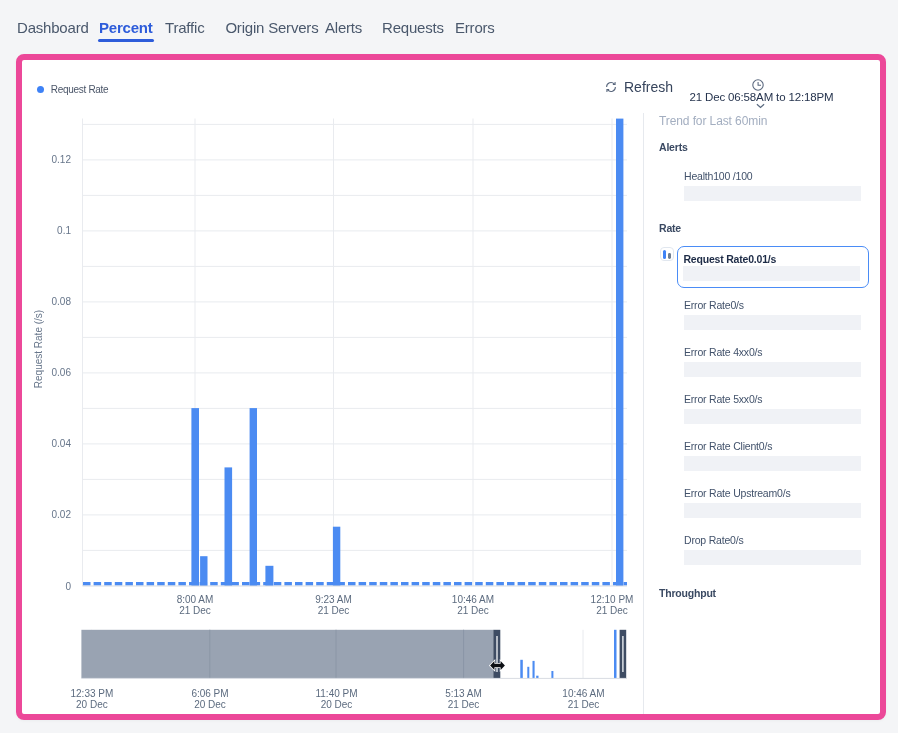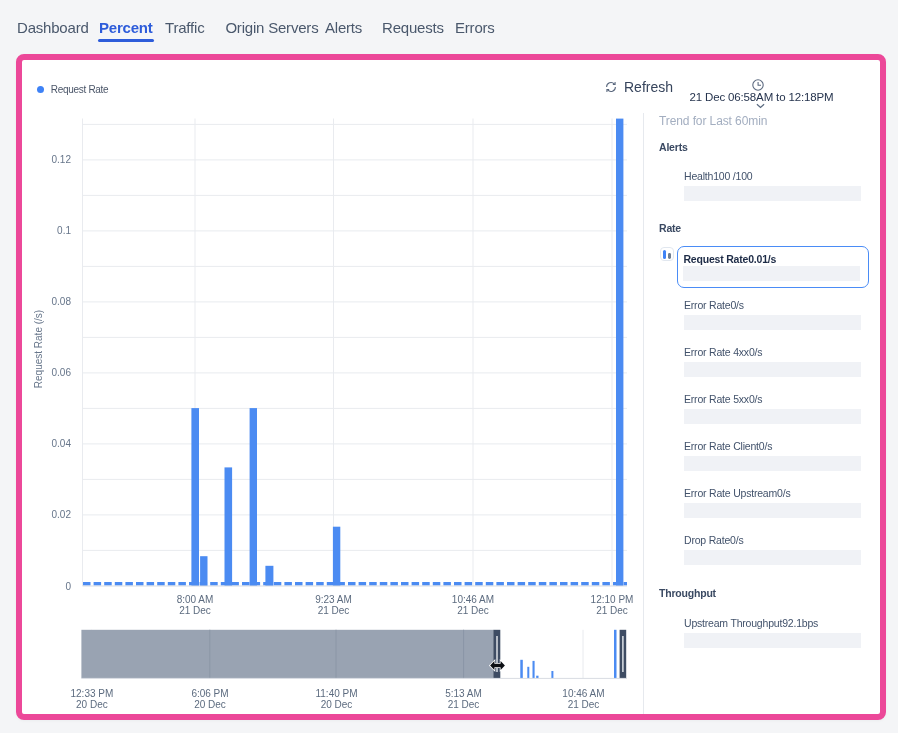--- a/index.html
+++ b/index.html
@@ -212,23 +212,16 @@
       <div class="spark"></div>
     </div>
   <div class="mrow" style="top:473px">
       <div class="rl">
         <span>Drop Rate</span>
         <span>0/s</span>
       </div>
       <div class="spark"></div>
     </div>
   <div class="sec" style="top:525.5px">Throughput</div>
-  <div class="mrow" style="top:556px">
-      <div class="rl">
-        <span>Upstream Throughput</span>
-        <span>92.1bps</span>
-      </div>
-      <div class="spark"></div>
-    </div>
   <div class="sec" style="top:654.5px">Latency</div>
   <div class="sb-track"></div>
   <div class="sb-thumb"></div>
 </div>
 
 </body></html>

